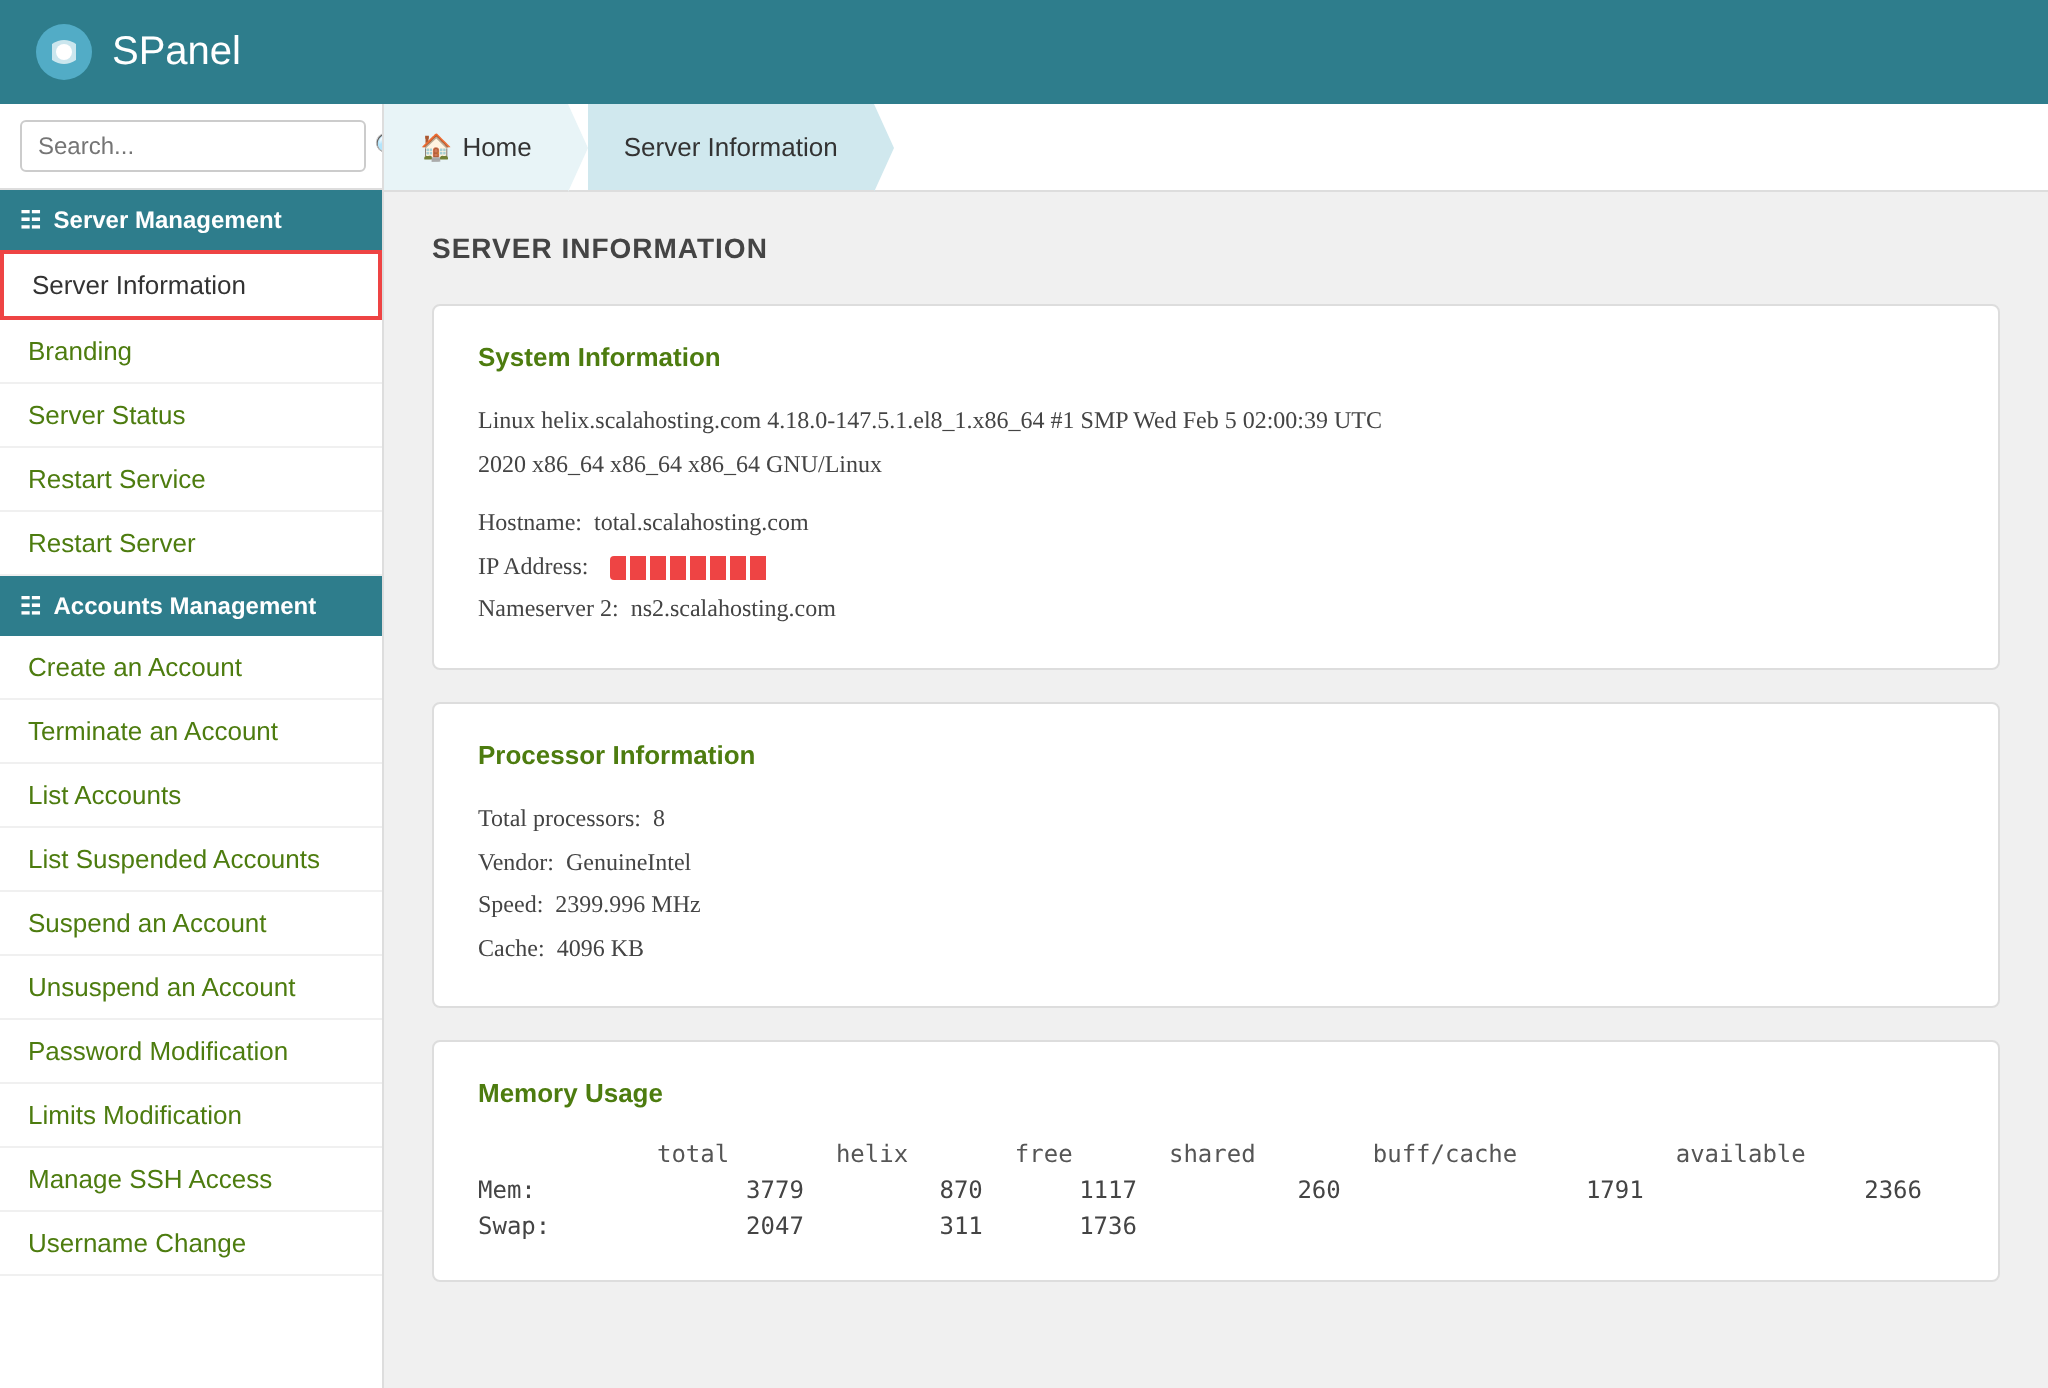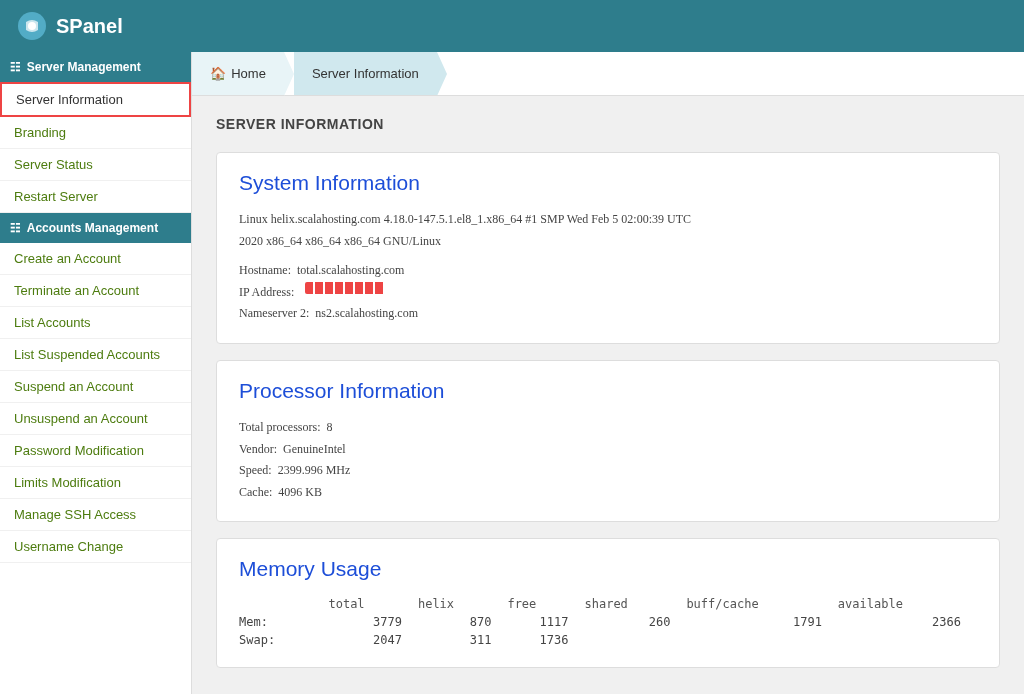--- a/index.html
+++ b/index.html
@@ -19,21 +19,21 @@
       align-items: center;
       gap: 8px;
     }
     .header-logo-icon {
       width: 32px;
       height: 32px;
     }
     .header-title {
       color: #fff;
       font-size: 20px;
-      font-weight: bold;
+      font-weight: normal;
     }
 
     
     .main-layout {
       display: flex;
       flex: 1;
       overflow: hidden;
     }
 
     
@@ -166,24 +166,24 @@
 
     .info-card {
       background: #fff;
       border: 1px solid #ddd;
       border-radius: 4px;
       padding: 18px 22px;
       margin-bottom: 16px;
     }
 
     .card-section-title {
-      font-size: 21px;
-      color: #1d4ed8;
+      font-size: 13px;
+      color: #4d7c0f;
       margin-bottom: 14px;
-      font-weight: normal;
+      font-weight: bold;
     }
 
     .mono-text {
       font-family: Liberation Serif, serif;
       font-size: 12px;
       color: #444;
       line-height: 1.8;
     }
 
     .ip-redacted {
@@ -191,20 +191,21 @@
       background: repeating-linear-gradient(90deg, #e44 0, #e44 8px, transparent 8px, transparent 10px);
       color: transparent;
       border-radius: 2px;
       min-width: 80px;
       height: 12px;
       vertical-align: middle;
       position: relative;
     }
     .ip-line {
       display: flex;
+      align-items: center;
       gap: 4px;
       line-height: 1.8;
     }
 
     .memory-table {
       width: 100%;
       border-collapse: collapse;
       font-size: 12px;
       font-family: monospace;
       color: #444;
@@ -236,33 +237,40 @@
       <circle cx="16" cy="16" r="4" fill="#fff"></circle>
     </svg>
     <span class="header-title">SPanel</span>
   </div>
 </div>
 
 <div class="main-layout">
 
   <div class="sidebar">
 
+    <div class="search-box">
+      <input class="search-input" type="text" placeholder="Search..." style="">
+      <button class="search-icon-btn">🔍</button>
+    </div>
 
     <div class="sidebar-section-header">
       <span>☷</span>
       <span>Server Management</span>
     </div>
     <div class="sidebar-item active">
       <span>Server Information</span>
     </div>
     <div class="sidebar-item">
       <span>Branding</span>
     </div>
     <div class="sidebar-item">
       <span>Server Status</span>
+    </div>
+    <div class="sidebar-item">
+      <span>Restart Service</span>
     </div>
     <div class="sidebar-item">
       <span>Restart Server</span>
     </div>
 
     <div class="sidebar-section-header">
       <span>☷</span>
       <span>Accounts Management</span>
     </div>
     <div class="sidebar-item">

